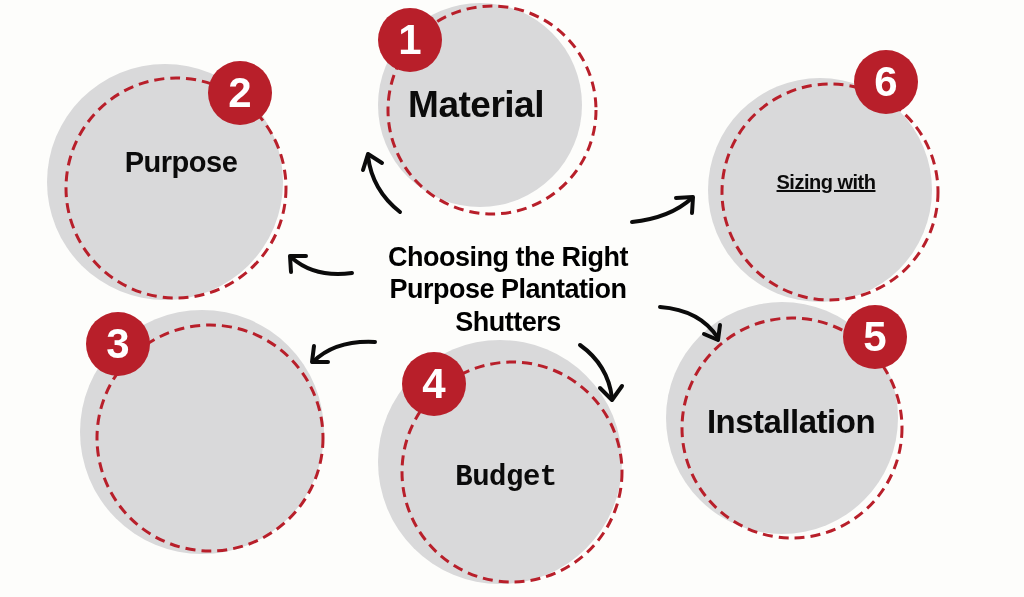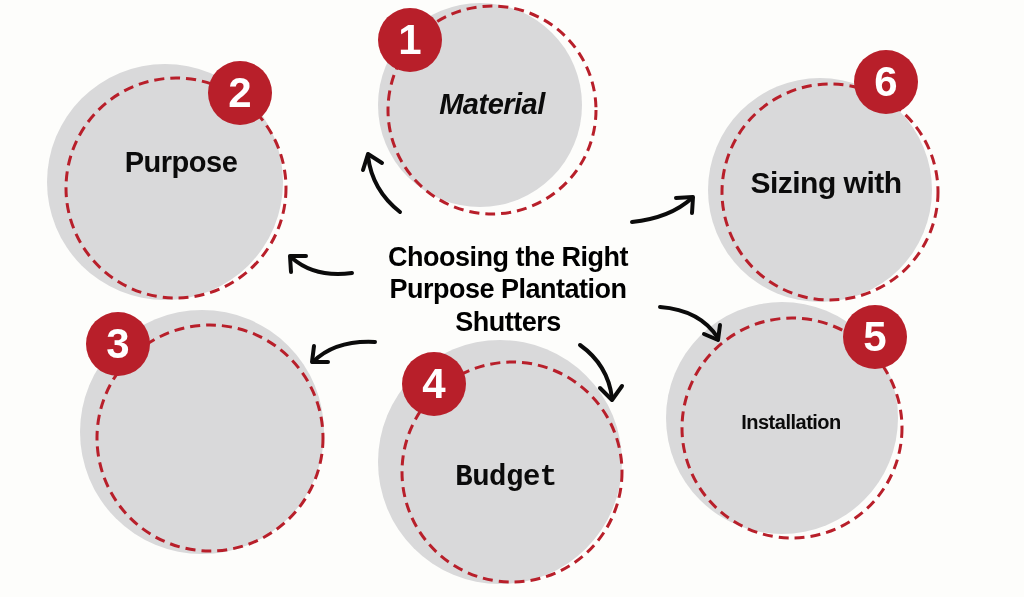--- a/index.html
+++ b/index.html
@@ -72,35 +72,35 @@
     </g>
   </g>
 </svg>
 
 <div class="title">
   <span>Choosing the Right</span>
   <span>Purpose Plantation</span>
   <span>Shutters</span>
 </div>
 
-<div class="label" style="left:492px; top:105px; font-size:29px;font-style:italic;">
+<div class="label" style="left:476px; top:105px; font-size:37px;">
   <span>Material</span>
 </div>
 <div class="label" style="left:181px; top:163px; font-size:29px;">
   <span>Purpose</span>
 </div>
 <div class="label" style="left:209px; top:427px; font-size:28px;">
 </div>
 <div class="label" style="left:506px; top:478px; font-size:29px;font-family:Liberation Mono, monospace;">
   <span>Budget</span>
 </div>
-<div class="label" style="left:791px; top:422px; font-size:20px;">
+<div class="label" style="left:791px; top:422px; font-size:33px;">
   <span>Installation</span>
 </div>
-<div class="label" style="left:826px; top:182px; font-size:30px;">
+<div class="label" style="left:826px; top:182px; font-size:20px;text-decoration:underline;">
   <div>Sizing with</div>
 </div>
 
 <div class="badge" style="left:410px; top:40px;">
     <span>1</span>
   </div>
 <div class="badge" style="left:240px; top:93px;">
     <span>2</span>
   </div>
 <div class="badge" style="left:118px; top:344px;">

